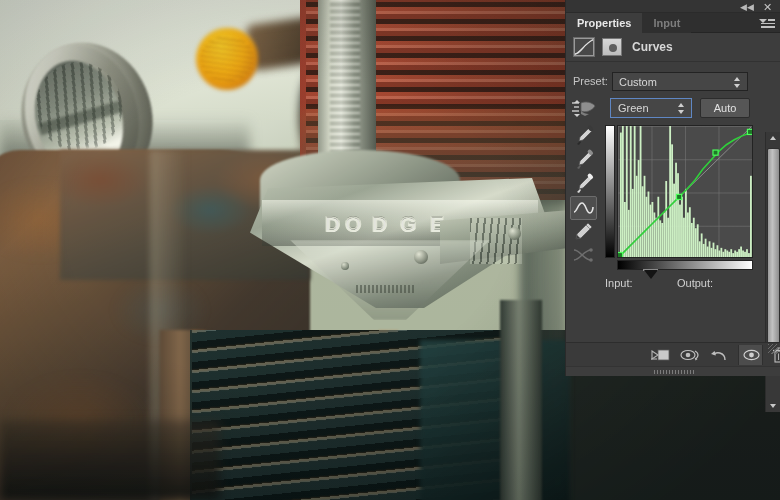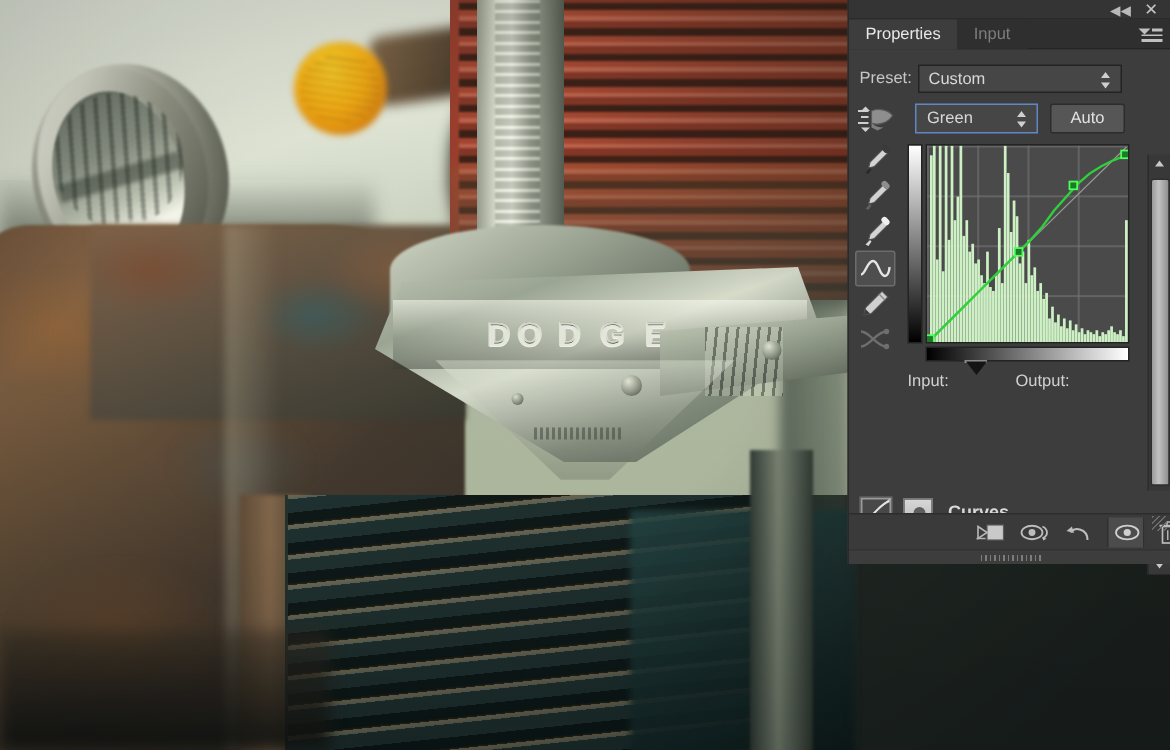--- a/index.html
+++ b/index.html
@@ -193,21 +193,21 @@
   #collapse-btn { position:absolute; right:26px; top:2px; width:14px; height:10px;
     color:#b9b9b9; font-size:9px; line-height:10px; text-align:center; cursor:pointer; }
   #close-btn { position:absolute; right:6px; top:1px; width:13px; height:12px;
     color:#c4c4c4; font-size:11px; line-height:12px; text-align:center; cursor:pointer;
     font-family:"Liberation Sans", sans-serif; }
 
   
   #tabstrip { position:relative; height:20px; background:#2f2f2f;
               border-bottom:1px solid #252525; }
   .tab { float:left; height:20px; line-height:20px; padding:0 11px;
-         font-size:11px; font-weight:normal; cursor:pointer; }
+         font-size:11px; font-weight:bold; cursor:pointer; }
   .tab.active { background:#3d3d3d; color:#e8e8e8; }
   .tab.inactive { background:#2f2f2f; color:#7d7d7d; }
   #panel-menu { position:absolute; right:5px; top:4px; width:16px; height:12px; cursor:pointer; }
   #panel-menu i { display:block; height:1.5px; background:#c0c0c0; margin-top:2px; }
   #panel-menu i:nth-child(1){ width:7px; margin-left:9px; }
   #panel-menu i:nth-child(2){ width:14px; margin-left:2px; }
   #panel-menu i:nth-child(3){ width:14px; margin-left:2px; }
   #panel-menu i:nth-child(4){ width:14px; margin-left:2px; }
   #panel-menu::before{ content:""; position:absolute; left:0; top:2px;
     border-left:4px solid transparent; border-right:4px solid transparent;
@@ -385,20 +385,32 @@
     </div>
 
     <div id="tabstrip">
       <div class="tab active">Properties</div>
       <div class="tab inactive">Input</div>
       <div id="panel-menu">
         <i></i>
           <i></i>
           <i></i>
       </div>
+    </div>
+
+    <div id="adjhead">
+      <div id="curves-icon">
+        <svg width="20" height="18" viewBox="0 0 20 18">
+          <rect x="0.5" y="0.5" width="19" height="17" fill="none" stroke="#9a9a9a" stroke-width="1"></rect>
+          <line x1="0.5" y1="17" x2="19.5" y2="0.5" stroke="#bdbdbd" stroke-width="1"></line>
+          <path d="M1 16 C7 16 10 5 19 2" fill="none" stroke="#e2e2e2" stroke-width="1.3"></path>
+        </svg>
+      </div>
+      <div id="mask-thumb"></div>
+      <div id="adj-title">Curves</div>
     </div>
 
     <div id="body">
 
       <div id="preset-row">
         <div id="preset-label">Preset:</div>
         <div id="preset-select">Custom
           <span class="spin"></span>
         </div>
       </div>
@@ -564,32 +576,20 @@
         <span id="out-label">Output:</span>
       </div>
 
       <div id="scroll">
         <div class="sc-arrow" id="sc-up"></div>
         <div id="sc-thumb"></div>
         <div class="sc-arrow" id="sc-dn"></div>
       </div>
     </div>
 
-    <div id="adjhead">
-      <div id="curves-icon">
-        <svg width="20" height="18" viewBox="0 0 20 18">
-          <rect x="0.5" y="0.5" width="19" height="17" fill="none" stroke="#9a9a9a" stroke-width="1"></rect>
-          <line x1="0.5" y1="17" x2="19.5" y2="0.5" stroke="#bdbdbd" stroke-width="1"></line>
-          <path d="M1 16 C7 16 10 5 19 2" fill="none" stroke="#e2e2e2" stroke-width="1.3"></path>
-        </svg>
-      </div>
-      <div id="mask-thumb"></div>
-      <div id="adj-title">Curves</div>
-    </div>
-
     <div id="footer">
       <div class="fbtn" id="f-clip">
         <svg width="25" height="20" viewBox="0 0 25 20">
           <rect x="10" y="5" width="11" height="10" fill="#c9c9c9" stroke="#5a5a5a" stroke-width="0.8"></rect>
           <path d="M4 6 l6 4 l-6 4 z" fill="none" stroke="#b5b5b5" stroke-width="1.1"></path>
           <line x1="3" y1="14" x2="9" y2="14" stroke="#b5b5b5" stroke-width="1.1"></line>
         </svg>
       </div>
       <div class="fbtn" id="f-prev">
         <svg width="25" height="20" viewBox="0 0 25 20">

